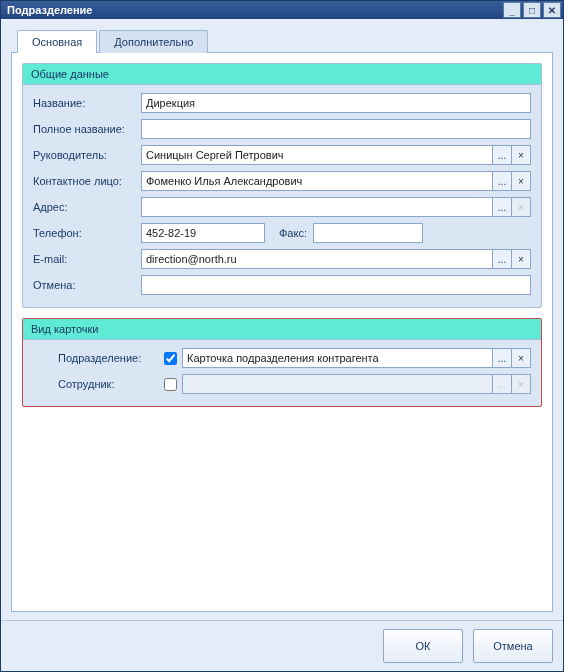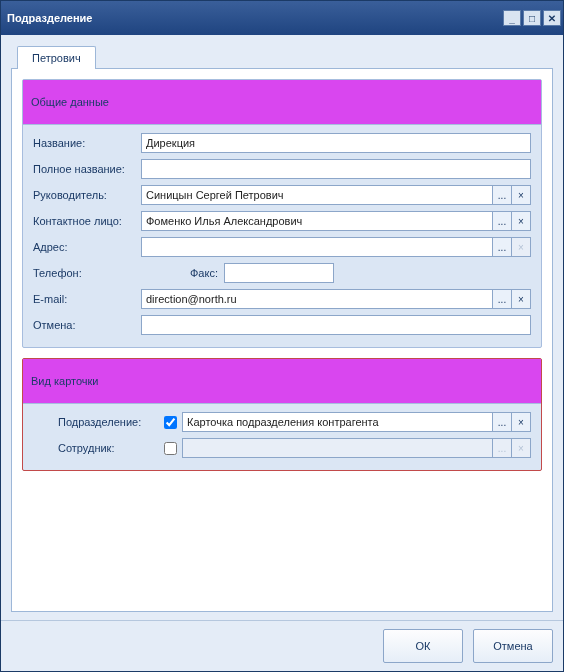--- a/index.html
+++ b/index.html
@@ -11,21 +11,21 @@
   }
   .window {
     width: 564px;
     height: 672px;
     border: 1px solid #1b3a66;
     display: flex;
     flex-direction: column;
     background: #e4ecf7;
   }
   .titlebar {
-    height: 34px;
+    height: 18px;
     background: linear-gradient(#3a5f9a, #1f4480);
     color: #fff;
     display: flex;
     align-items: center;
     padding: 0 2px 0 6px;
     font-weight: bold;
     font-size: 11px;
   }
   .titlebar .title { flex: 1; }
   .titlebar .btns { display: flex; gap: 0; }
@@ -77,23 +77,23 @@
   .groupbox {
     border: 1px solid #a7bdde;
     background: #dbe6f4;
     border-radius: 2px;
     margin-bottom: 10px;
   }
   .groupbox.highlight {
     border: 1px solid #c24a4a;
   }
   .group-header {
-    background: #d946ef;
+    background: #5eead4;
     color: #1b3a66;
-    padding: 16px 8px;
+    padding: 4px 8px;
     border-bottom: 1px solid #a7bdde;
     font-size: 11px;
   }
   .group-body {
     padding: 8px 10px 6px 10px;
   }
   .form-row {
     display: flex;
     align-items: center;
     margin-bottom: 6px;
@@ -139,21 +139,21 @@
     cursor: pointer;
     margin-left: -1px;
     font-family: Arial, sans-serif;
   }
   .small-btn.disabled {
     color: #b5c3d6;
     cursor: default;
     background: #e8eef7;
   }
   .phone-row .text { width: 124px; }
-  .fax-label { color:#1b3a66; padding: 0 6px 0 14px; font-size:11px;margin-left:35px; }
+  .fax-label { color:#1b3a66; padding: 0 6px 0 14px; font-size:11px; }
   .phone-row .fax-input { width: 110px; }
   .chk-cell { width: 24px; display:flex; justify-content:center; }
   input[type=checkbox] { margin:0; width:13px; height:13px; }
   .footer {
     border-top: 1px solid #b5c7de;
     padding: 8px 10px;
     display: flex;
     justify-content: flex-end;
     gap: 10px;
     background: #e4ecf7;
@@ -177,21 +177,22 @@
     <span class="title">Подразделение</span>
     <div class="btns">
       <div class="tbtn">_</div>
       <div class="tbtn">□</div>
       <div class="tbtn">✕</div>
     </div>
   </div>
 
   <div class="client">
     <div class="tabstrip">
-      <div class="tab active">Петрович</div>
+      <div class="tab active">Основная</div>
+      <div class="tab">Дополнительно</div>
     </div>
     <div class="tabpage">
 
       <div class="groupbox">
         <div class="group-header">Общие данные</div>
         <div class="group-body">
 
           <div class="form-row">
             <div class="form-label">Название:</div>
             <div class="form-field">
@@ -234,20 +235,21 @@
               <div class="picker">
                 <input class="text" value="" style="">
                 <div class="small-btn">...</div>
                 <div class="small-btn disabled">×</div>
               </div>
             </div>
           </div>
 
           <div class="form-row phone-row">
             <div class="form-label">Телефон:</div>
+            <input class="text" value="452-82-19" style="">
             <span class="fax-label">Факс:</span>
             <input class="text fax-input" value="" style="">
           </div>
 
           <div class="form-row">
             <div class="form-label">E-mail:</div>
             <div class="form-field">
               <div class="picker">
                 <input class="text" value="direction@north.ru" style="">
                 <div class="small-btn">...</div>

